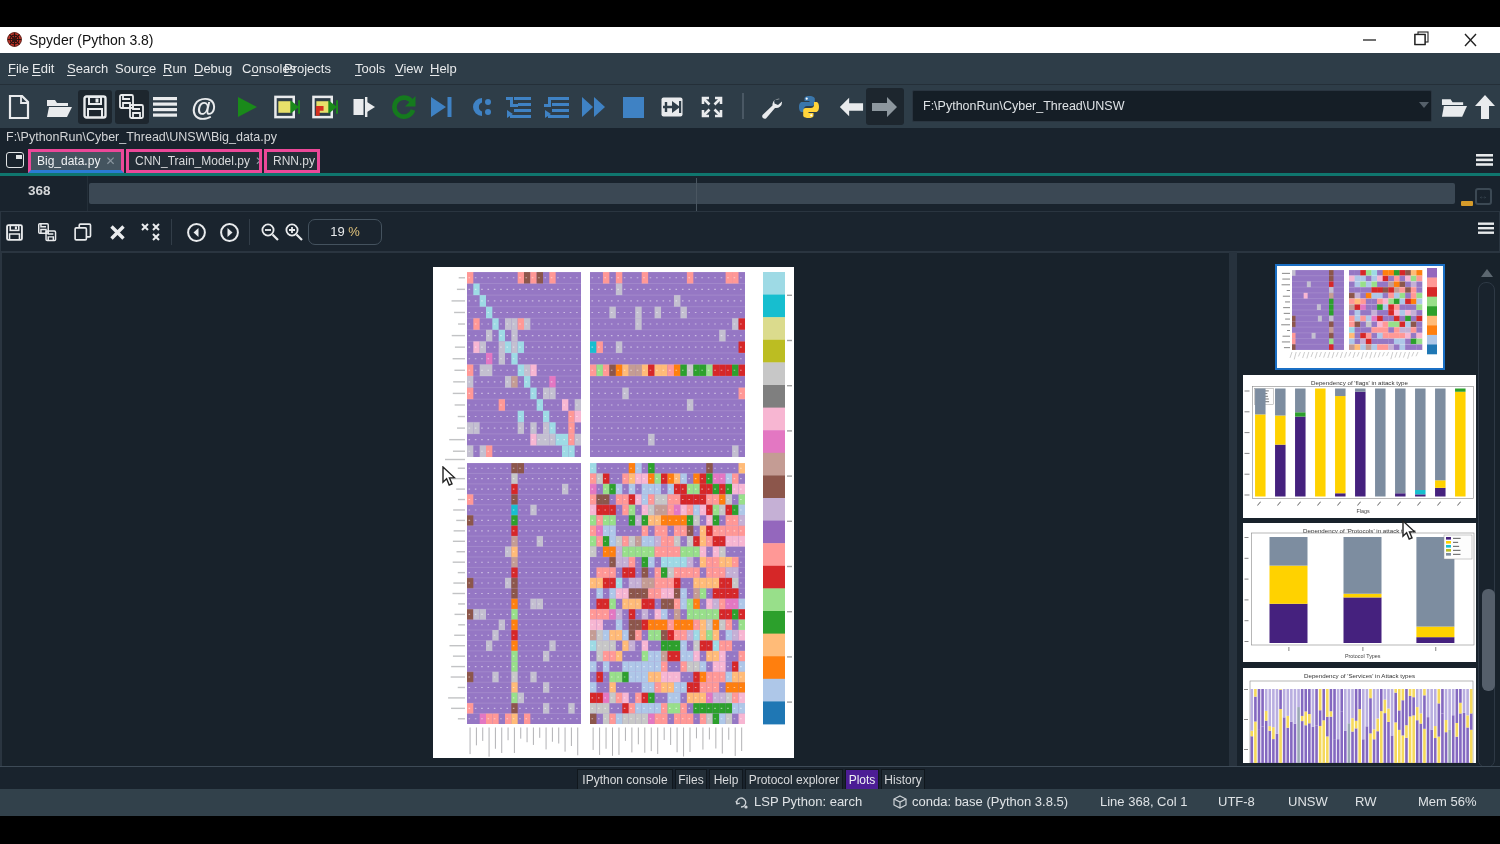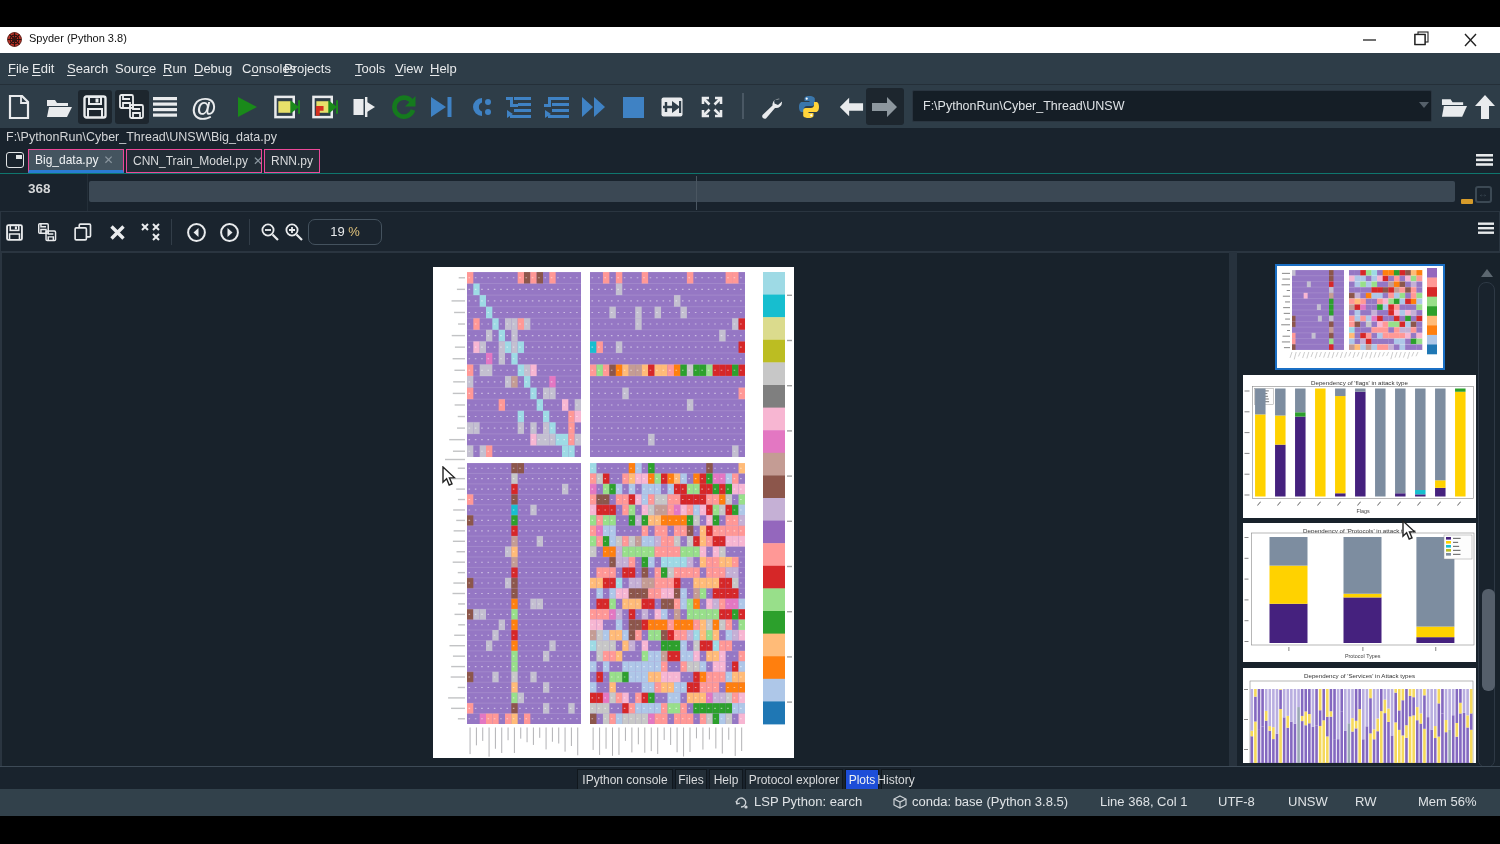--- a/index.html
+++ b/index.html
@@ -1,41 +1,41 @@
 <!DOCTYPE html>
 <html><head><meta charset="utf-8"><style>
 * { margin:0; padding:0; box-sizing:border-box; }
 html,body { width:1500px; height:844px; background:#000; overflow:hidden;
   font-family:"Liberation Sans", sans-serif; }
 #win { position:absolute; left:0; top:0; width:1500px; height:844px; }
 .abs { position:absolute; }
 
 #titlebar { left:0; top:27px; width:1500px; height:26px; background:#fff; }
-#title-text { left:29px; top:5px; font-size:11px; color:#111; }
+#title-text { left:29px; top:5px; font-size:14px; color:#111; }
 
 #menubar { left:0; top:53px; width:1500px; height:32px; background:#2e3d48; border-bottom:1px solid #242f38;}
 .menu { position:absolute; top:8px; font-size:13px; color:#e8eaec; }
 .menu u { text-decoration:underline; text-underline-offset:2px; }
 
 #toolbar { left:0; top:85px; width:1500px; height:43px; background:#2e3d48; }
 .tbtn { position:absolute; top:9px; width:26px; height:26px; display:flex; align-items:center; justify-content:center; }
 .pressed { background:#1d262e; border-radius:3px; top:5px; height:34px; width:34px;}
 
 #pathrow { left:0; top:128px; width:1500px; height:20px; background:#19232d; color:#d4d6d8; font-size:12.5px; }
 #pathrow span { position:absolute; left:6px; top:2px; }
 
 #tabrow { left:0; top:148px; width:1500px; height:25px; background:#19232d; }
-.etab { position:absolute; top:1px; height:24px; font-size:12px; color:#d8dadc; background:#222d36; border:1px solid #ec4899; display:flex; align-items:center; padding:0 6px; gap:5px; white-space:nowrap; overflow:hidden;}
+.etab { position:absolute; top:1px; height:24px; font-size:12px; color:#d8dadc; background:#222d36; border:3px solid #ec4899; display:flex; align-items:center; padding:0 6px; gap:5px; white-space:nowrap; overflow:hidden;}
 .etab .x { color:#8b97a0; font-size:12px; }
 #etab1 { left:28px; width:96px; background:#44545f; border-bottom:3px solid #2a7cd4; color:#f0f2f4;}
 #browsebtn { position:absolute; left:6px; top:4px; width:18px; height:16px; border:1.8px solid #e0e3e5; border-radius:3px; background:#19232d;}
 #browsebtn:after { content:""; position:absolute; right:1.5px; top:1.5px; width:6px; height:4.5px; background:#e0e3e5; }
 #tabmenu1 { position:absolute; right:7px; top:5px; }
 
-#editor { left:0; top:173px; width:1500px; height:38px; background:#19232d; border-top:1px solid #0f766e;}
+#editor { left:0; top:173px; width:1500px; height:38px; background:#19232d; border-top:3px solid #0f766e;}
 #gutter { position:absolute; left:0; top:0; width:88px; height:38px; background:#19232d; border-right:1px solid #242f39;}
 #lineno { position:absolute; left:28px; top:7px; font-size:13.5px; font-weight:bold; color:#d4d6d8; }
 #lnbar { position:absolute; left:89px; top:7px; width:1366px; height:21px; background:#3b4854; border-radius:2px;}
 #edgeline { position:absolute; left:696px; top:2px; width:1px; height:34px; background:#4a5661; }
 #codeline { position:absolute; left:208px; top:29px; width:730px; height:9px; overflow:hidden; font-family:"Liberation Mono",monospace; font-size:12.5px; color:#dfe3e6; letter-spacing:0.5px;}
 #orangedash { position:absolute; left:1461px; top:25px; width:12px; height:5px; background:#d69b2a; border-radius:1px;}
 #spliticon { position:absolute; left:1475px; top:12px; width:17px; height:17px; border:2px solid #3c4954; border-radius:3px; }
 #spliticon:after{ content:"\2194"; color:#3c4954; font-size:10px; position:absolute; left:1px; top:0px;}
 
 #plotsbar { left:0; top:211px; width:1500px; height:41px; background:#1a242e; border:1px solid #2a3540; border-bottom:1px solid #2a3540;}
@@ -47,21 +47,21 @@
 #plotsmain { left:0; top:252px; width:1229px; height:514px; background:#18222b; border-left:2px solid #2a3540; border-top:1px solid #2a3540;}
 #thumbpanel { left:1237px; top:252px; width:263px; height:514px; background:#18222b; border-top:1px solid #2a3540;}
 #vsplit { left:1229px; top:252px; width:8px; height:514px; background:#27323d; }
 
 #sbtrack { position:absolute; left:1478px; top:282px; width:17px; height:486px; border:1px solid #2e3945; border-radius:8px; background:#19232d;}
 #sbthumb { position:absolute; left:1482px; top:589px; width:13px; height:102px; background:#555f6b; border-radius:6px;}
 .sbarrow { position:absolute; left:1481px; width:0; height:0; border-left:6px solid transparent; border-right:6px solid transparent; }
 
 #bottomtabs { left:0; top:766px; width:1500px; height:23px; background:#19232d; border-top:1px solid #3d4a56;}
 .btab { position:absolute; top:2px; height:21px; background:#222d36; border:1px solid #10171d; color:#d8dadc; font-size:12px; display:flex; align-items:center; justify-content:center; padding:0; white-space:nowrap;}
-#btab-plots { background:#1d4ed8; color:#eef0f2; }
+#btab-plots { background:#4c1d95; color:#eef0f2; }
 
 #statusbar { left:0; top:789px; width:1500px; height:27px; background:#32414b; color:#dfe3e6; font-size:13px; }
 .sitem { position:absolute; top:5px; }
 </style></head><body>
 <div id="win">
 
   <div id="titlebar" class="abs">
     <svg class="abs" style="left:7px;top:5px" width="15" height="15" viewBox="0 0 15 15">
       <circle cx="7.5" cy="7.5" r="7" fill="#c8372b"></circle>
       <g stroke="#2a1210" stroke-width="1.1" fill="none">
@@ -1875,21 +1875,21 @@
   <svg width="14" height="21" viewBox="0 0 14 21" style="position:absolute;left:1402px;top:520px;z-index:50">
       <path d="M1 1 L1 16.2 L4.6 12.8 L7.2 19 L10 17.8 L7.4 11.8 L12.4 11.6 Z" fill="#fff" stroke="#222" stroke-width="1.4" stroke-linejoin="miter"></path>
     </svg>
 
   <div id="bottomtabs" class="abs">
     <div class="btab" style="left:577px;width:96px">IPython console</div>
     <div class="btab" style="left:675px;width:32px">Files</div>
     <div class="btab" style="left:709px;width:34px">Help</div>
     <div class="btab" style="left:745px;width:98px">Protocol explorer</div>
     <div class="btab" id="btab-plots" style="left:845px;width:34px">Plots</div>
-    <div class="btab" style="left:881px;width:30px">History</div>
+    <div class="btab" style="left:881px;width:44px">History</div>
   </div>
 
   <div id="statusbar" class="abs">
     <svg class="sitem" style="left:735px;top:7px" width="14" height="13" viewBox="0 0 14 13">
         <g stroke="#cfd4d8" fill="none" stroke-width="1.3">
           <path d="M2 8 A 4.5 4.5 0 1 1 6 11"></path>
           <path d="M1 5 L2 8 L5 7" fill="none"></path>
         </g>
         <circle cx="11" cy="11" r="1.6" fill="#cfd4d8"></circle>
       </svg>

